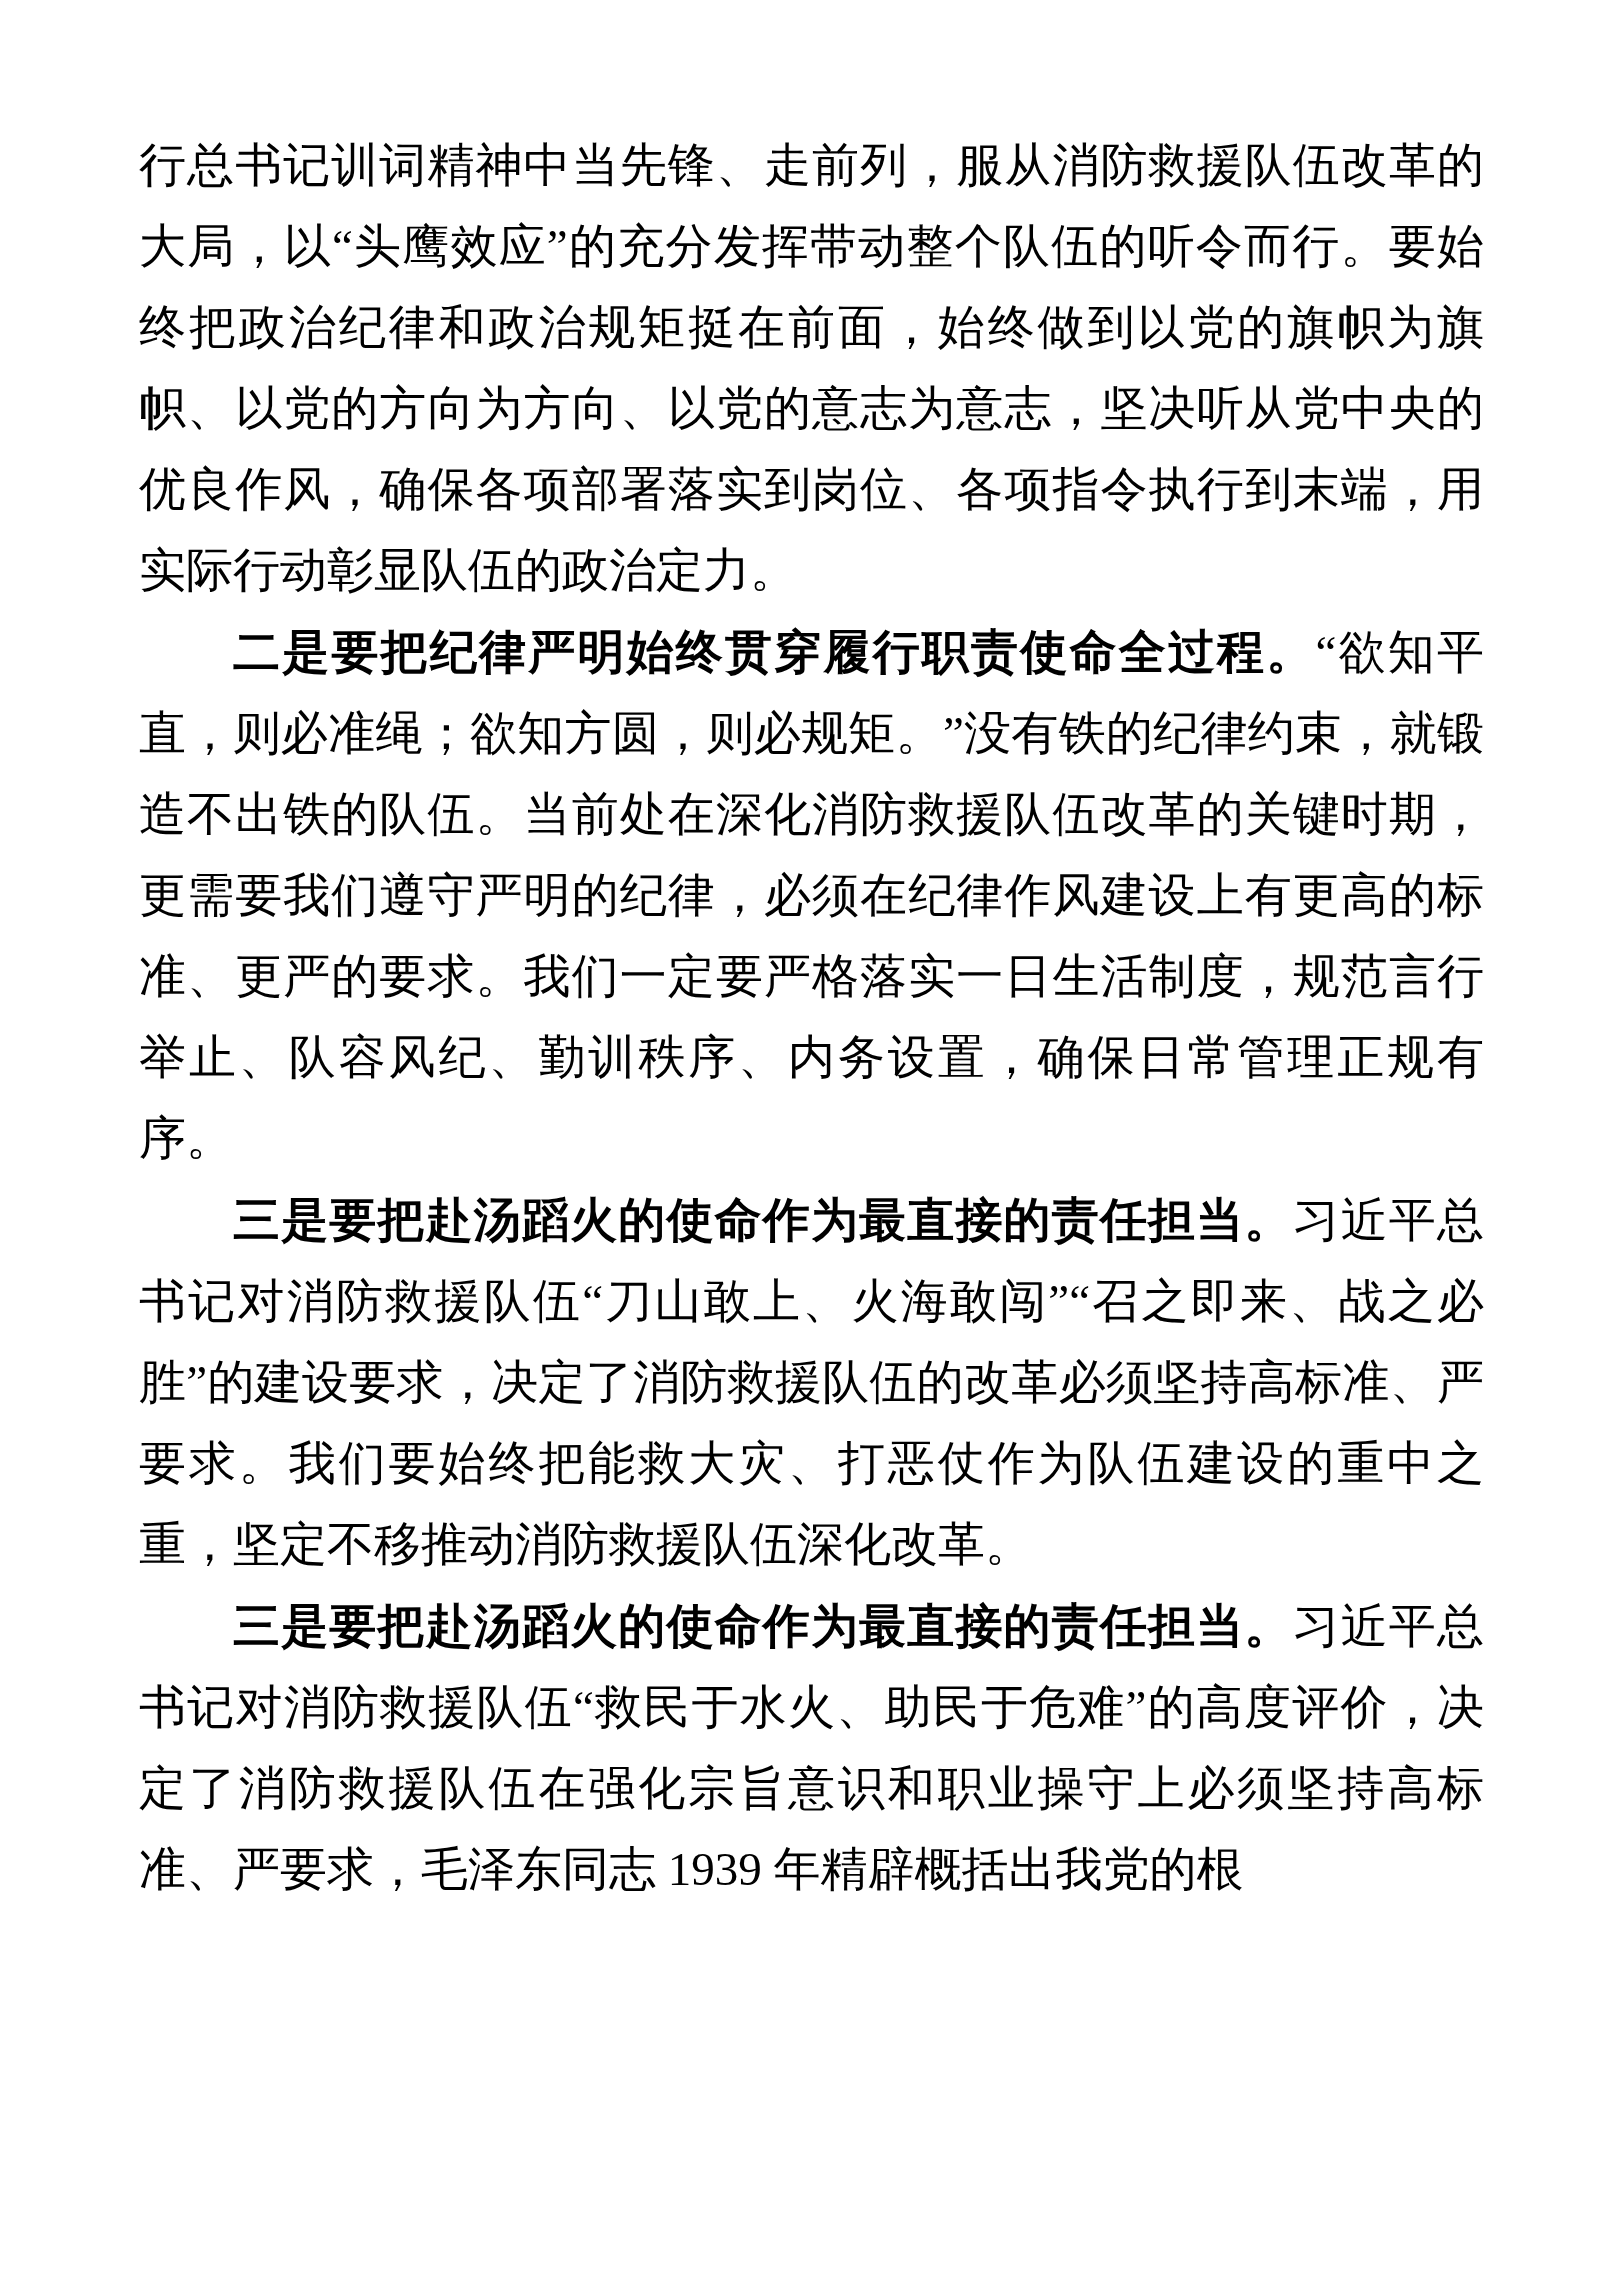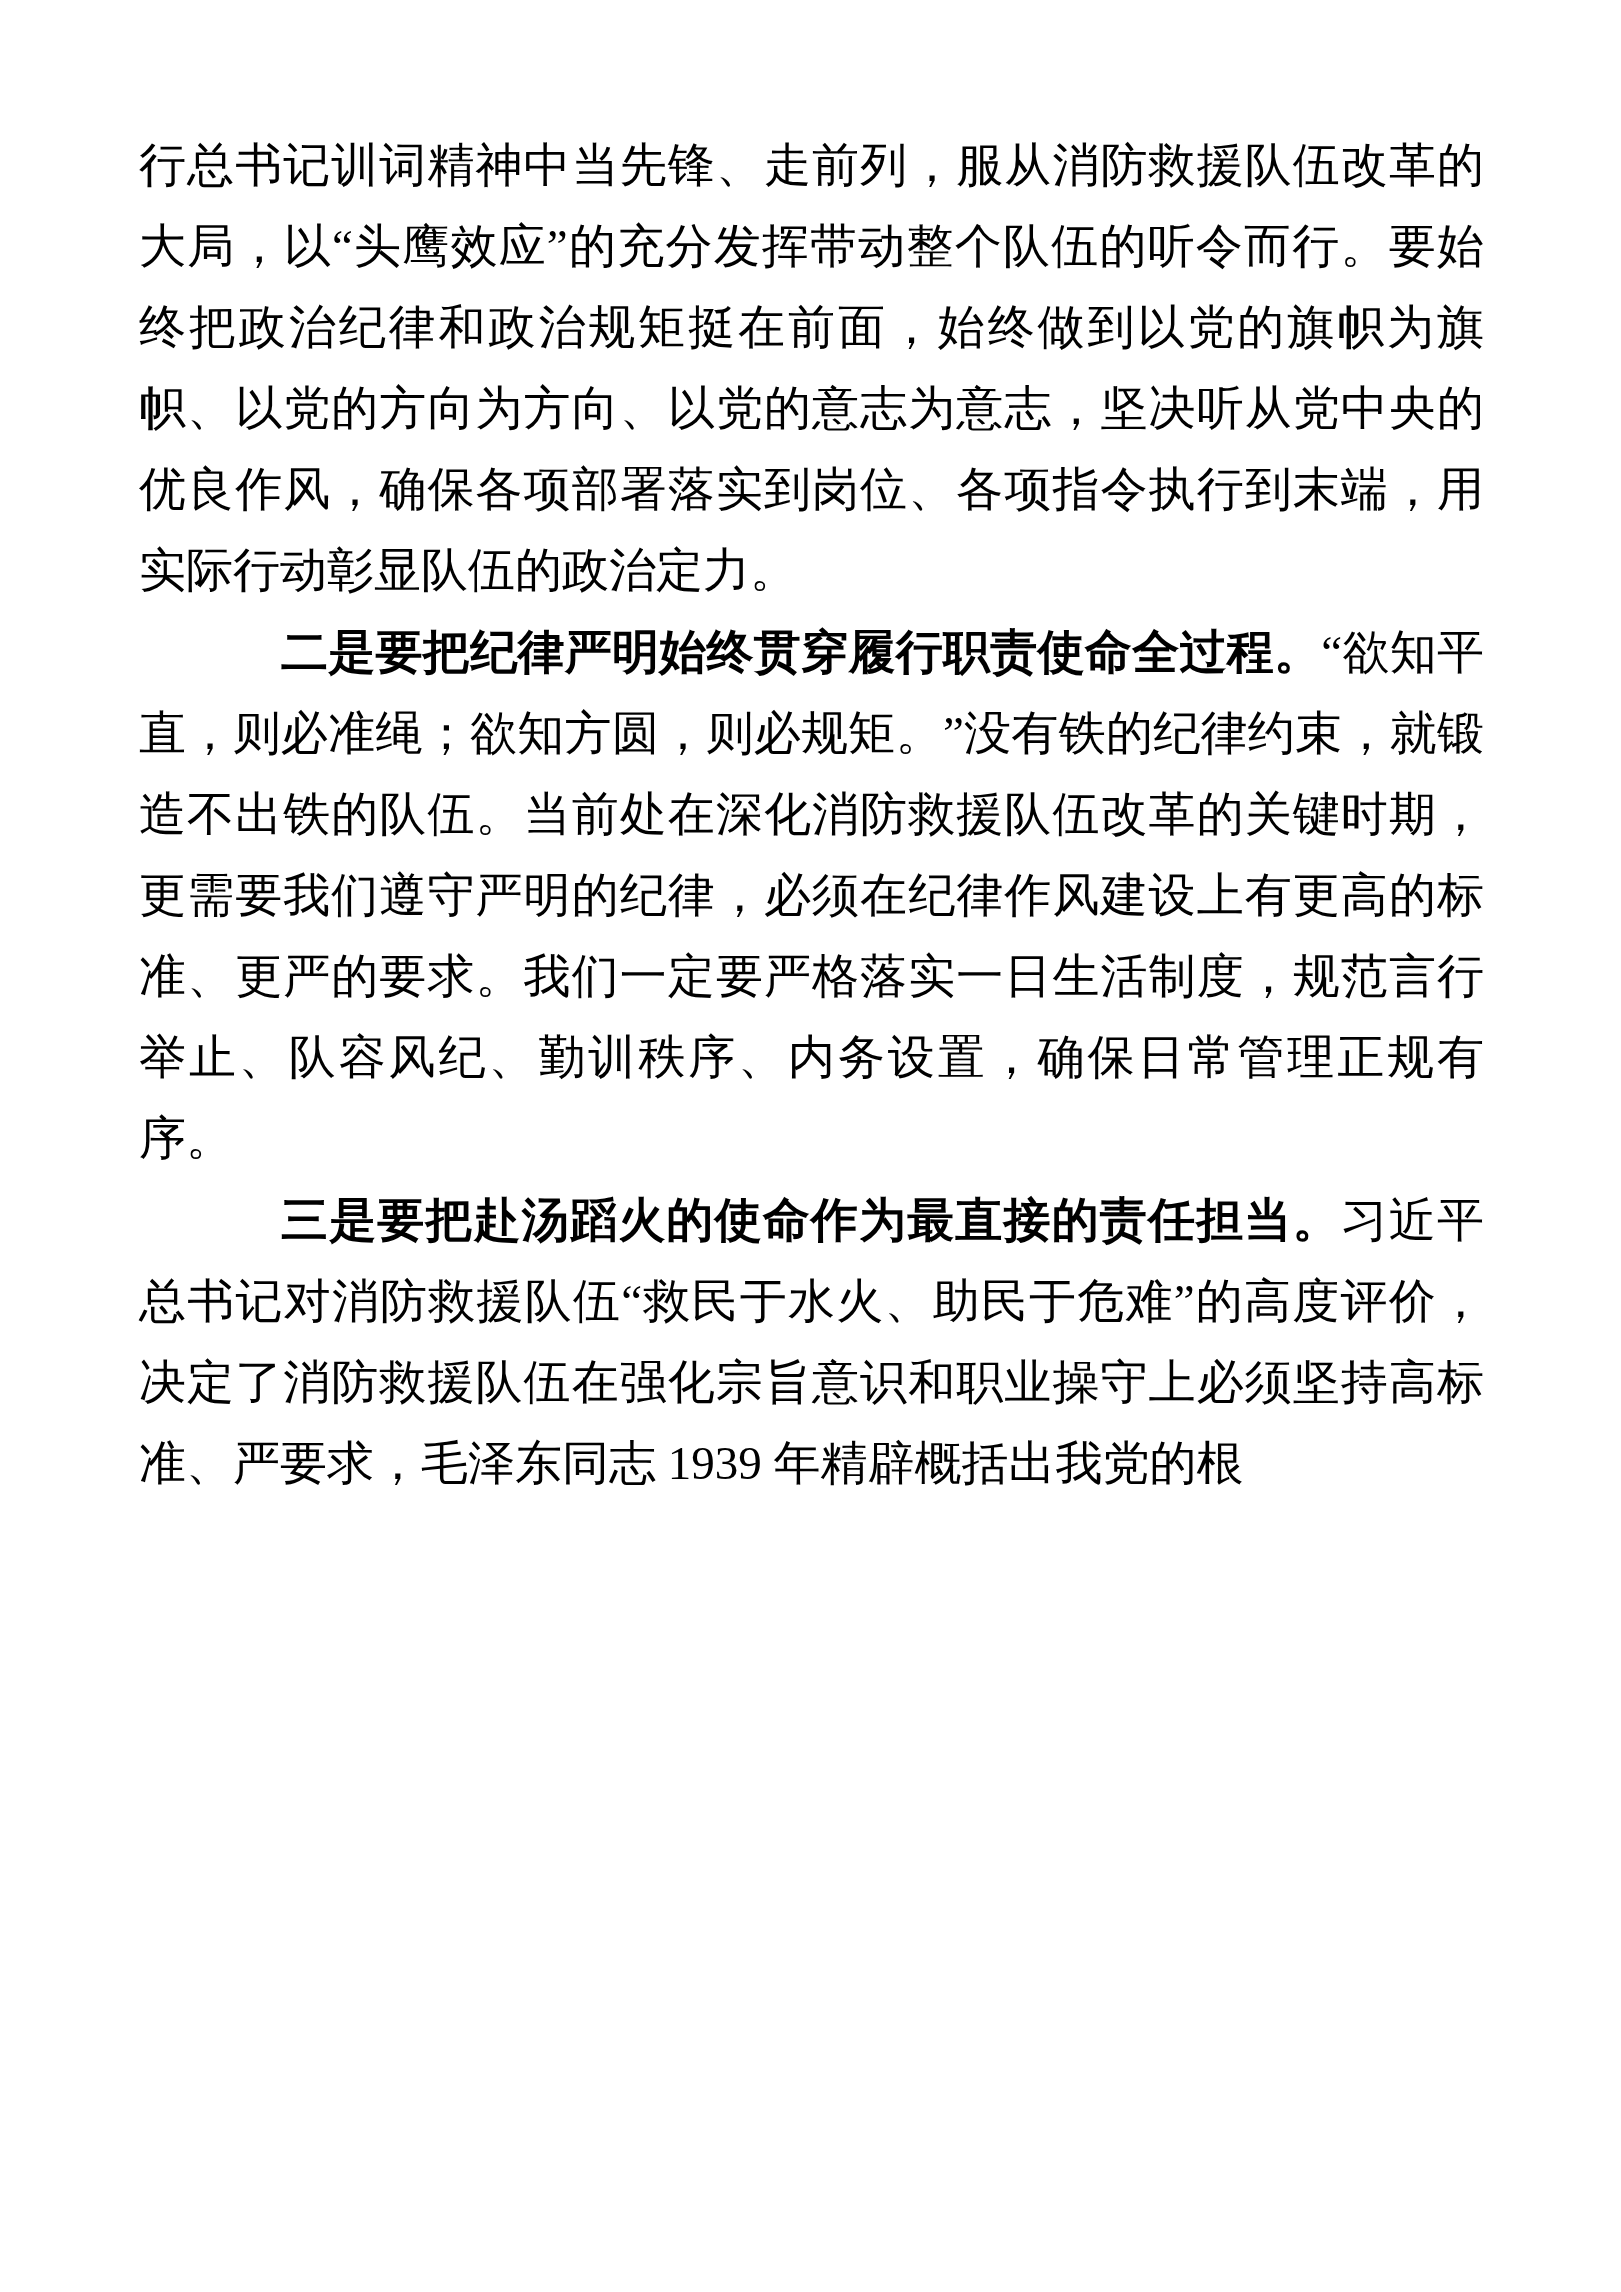--- a/index.html
+++ b/index.html
@@ -24,32 +24,32 @@
     .para {
       text-indent: 2em;
       word-break: break-all;
     }
     .para.no-indent {
       text-indent: 0;
     }
     .lead-text {
       font-weight: 700;
       font-family: "Liberation Sans", "DejaVu Sans", sans-serif;
-      margin-left: 48px;
     }
     .body-text {
       font-weight: 400;
     }
   </style>
 </head>
 <body>
 
 <div class="page">
 
   <p class="para no-indent"><span class="body-text">行总书记训词精神中当先锋、走前列，服从消防救援队伍改革的大局，以“头鹰效应”的充分发挥带动整个队伍的听令而行。要始终把政治纪律和政治规矩挺在前面，始终做到以党的旗帜为旗帜、以党的方向为方向、以党的意志为意志，坚决听从党中央的优良作风，确保各项部署落实到岗位、各项指令执行到末端，用实际行动彰显队伍的政治定力。</span></p>
 
   <p class="para"><span class="lead-text">二是要把纪律严明始终贯穿履行职责使命全过程。</span><span class="body-text">“欲知平直，则必准绳；欲知方圆，则必规矩。”没有铁的纪律约束，就锻造不出铁的队伍。当前处在深化消防救援队伍改革的关键时期，更需要我们遵守严明的纪律，必须在纪律作风建设上有更高的标准、更严的要求。我们一定要严格落实一日生活制度，规范言行举止、队容风纪、勤训秩序、内务设置，确保日常管理正规有序。</span></p>
 
+  <p class="para"><span class="lead-text">三是要把赴汤蹈火的使命作为最直接的责任担当。</span><span class="body-text">习近平总书记对消防救援队伍“刀山敢上、火海敢闯”“召之即来、战之必胜”的建设要求，决定了消防救援队伍的改革必须坚持高标准、严要求。我们要始终把能救大灾、打恶仗作为队伍建设的重中之重，坚定不移推动消防救援队伍深化改革。</span></p>
 
   <p class="para"><span class="lead-text">三是要把赴汤蹈火的使命作为最直接的责任担当。</span><span class="body-text">习近平总书记对消防救援队伍“救民于水火、助民于危难”的高度评价，决定了消防救援队伍在强化宗旨意识和职业操守上必须坚持高标准、严要求，毛泽东同志 1939 年精辟概括出我党的根</span></p>
 
 </div>
 
 
 </body></html>

